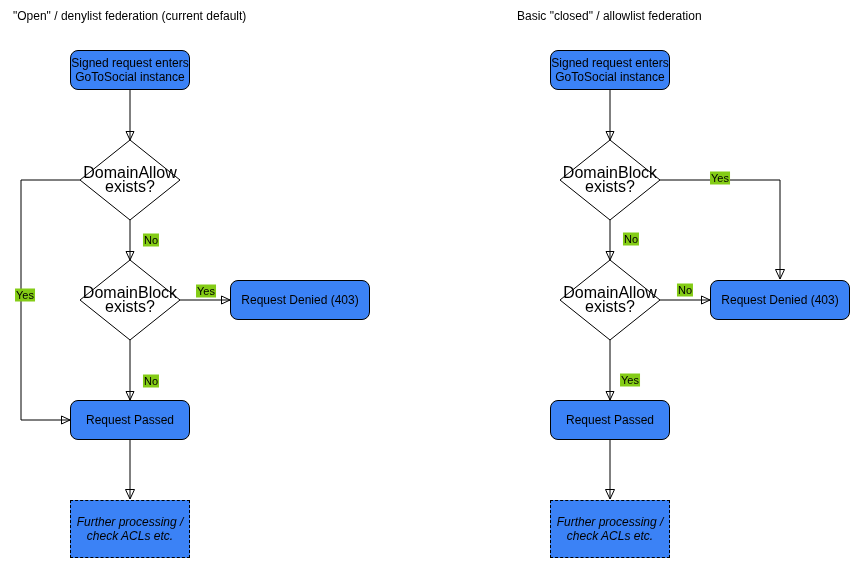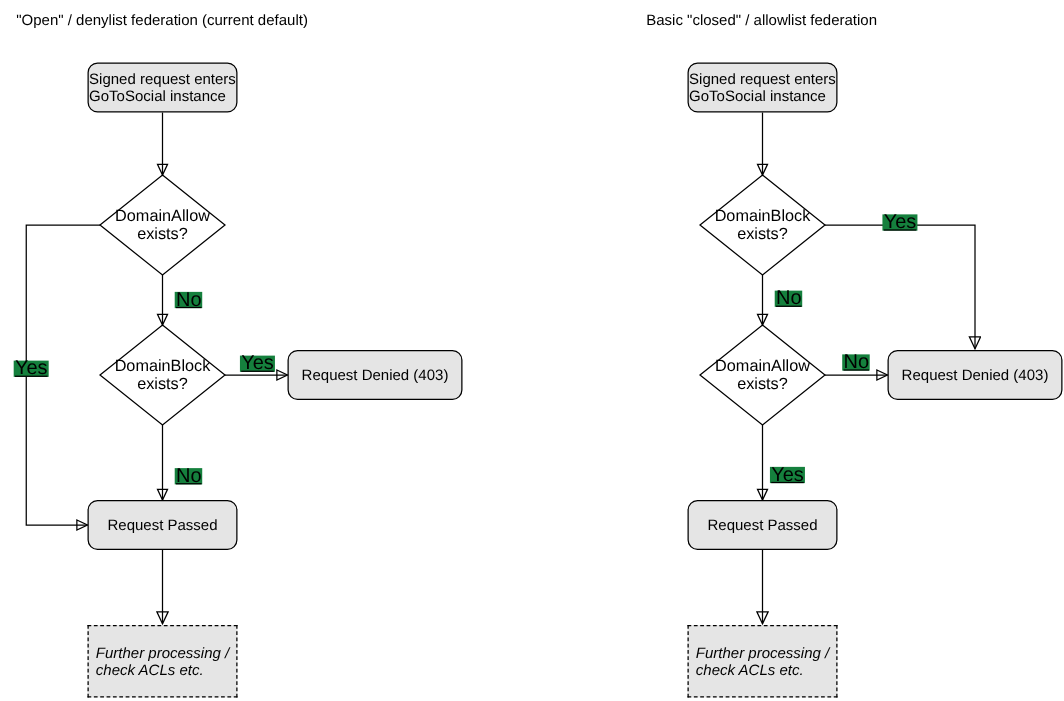--- a/index.html
+++ b/index.html
@@ -6,34 +6,34 @@
   #canvas{
     position:relative;width:851px;height:561px;background:#ffffff;
     font-family:"Liberation Sans",sans-serif;color:#000;overflow:hidden;
   }
   #edge-layer{position:absolute;left:0;top:0;width:851px;height:561px;}
   #edge-layer path, #edge-layer polygon{stroke:#000;stroke-width:1;}
   #edge-layer path{fill:none;}
   #edge-layer polygon{fill:#fff;}
   .chart-title{position:absolute;font-size:12px;line-height:14px;white-space:nowrap;}
   .node{
-    position:absolute;box-sizing:border-box;background:#e5e5e5;border:1px solid #000;
+    position:absolute;box-sizing:border-box;background:#3b82f6;border:1px solid #000;
     display:flex;align-items:center;justify-content:center;
-    text-align:left;font-size:12px;line-height:14px;
+    text-align:center;font-size:12px;line-height:14px;
   }
   .rounded{border-radius:8px;}
   .dashed{border-style:dashed;font-style:italic;}
   .diamond-label{
     position:absolute;display:flex;align-items:center;justify-content:center;
-    text-align:center;font-size:13px;line-height:14px;
+    text-align:center;font-size:16px;line-height:14px;
   }
   .pre{white-space:pre-line;}
   .edge-label{
     position:absolute;transform:translate(-50%,-50%);
-    font-size:16px;line-height:13px;background:#15803d;padding:0 1px;white-space:nowrap;text-decoration:underline;
+    font-size:11px;line-height:13px;background:#84cc16;padding:0 1px;white-space:nowrap;
   }
 </style>
 </head>
 <body>
 
 <div id="canvas">
 
   <svg id="edge-layer" width="851" height="561" viewBox="0 0 851 561">
     <defs>
       <marker id="arrow-open" markerUnits="userSpaceOnUse" markerWidth="12" markerHeight="12" refX="9.5" refY="5" orient="auto">

